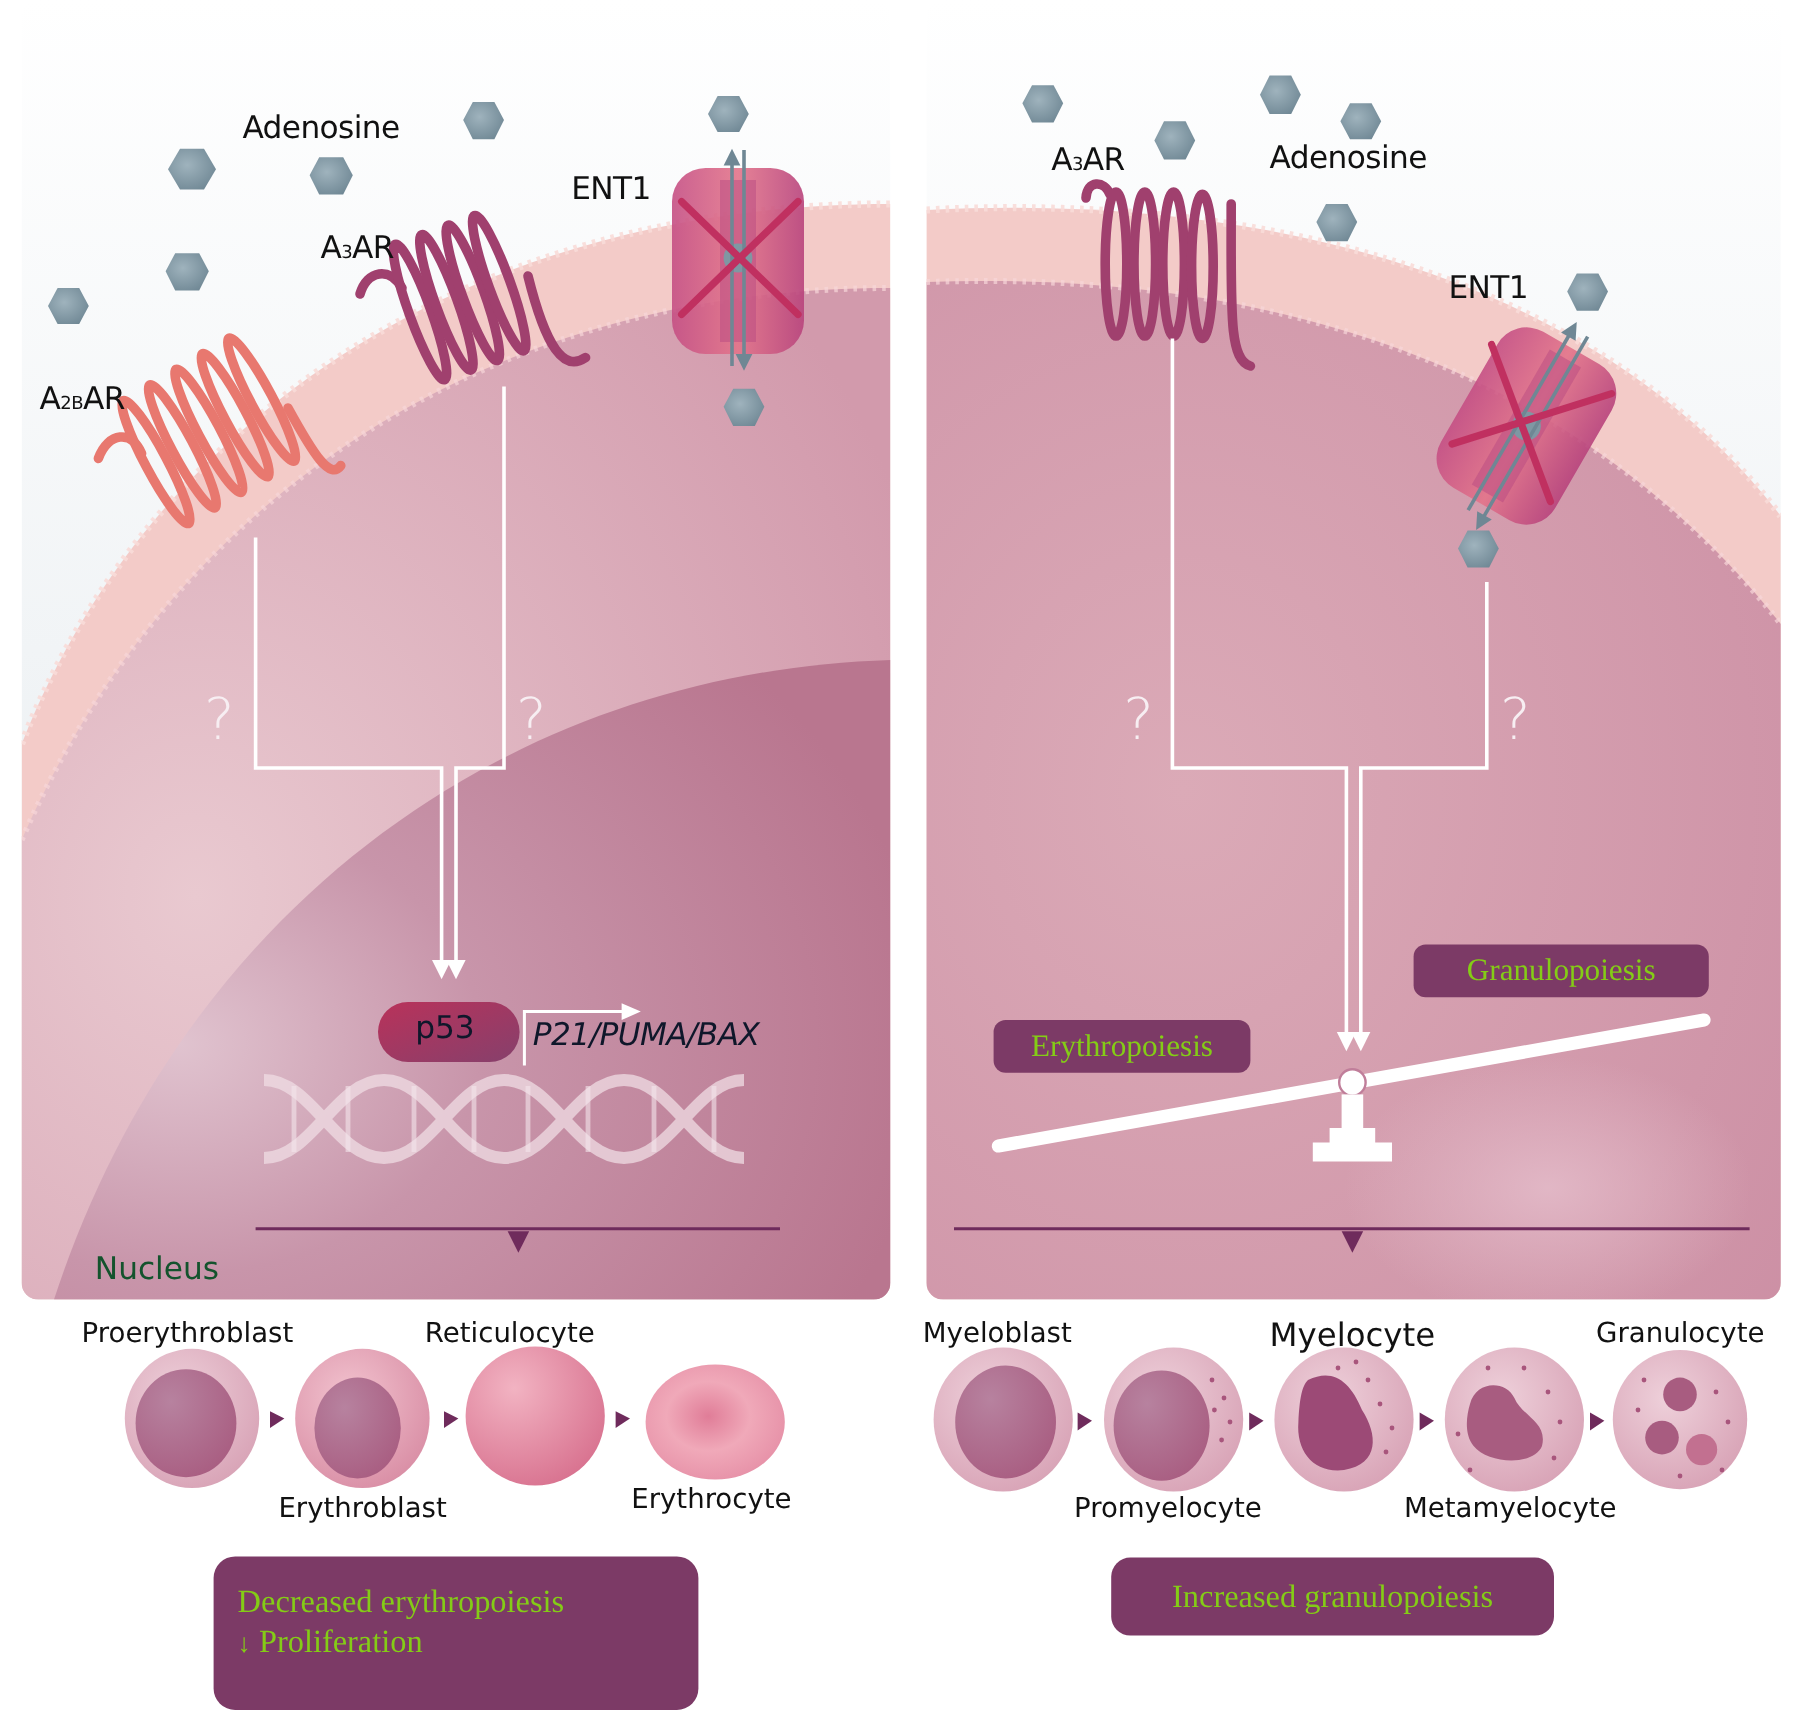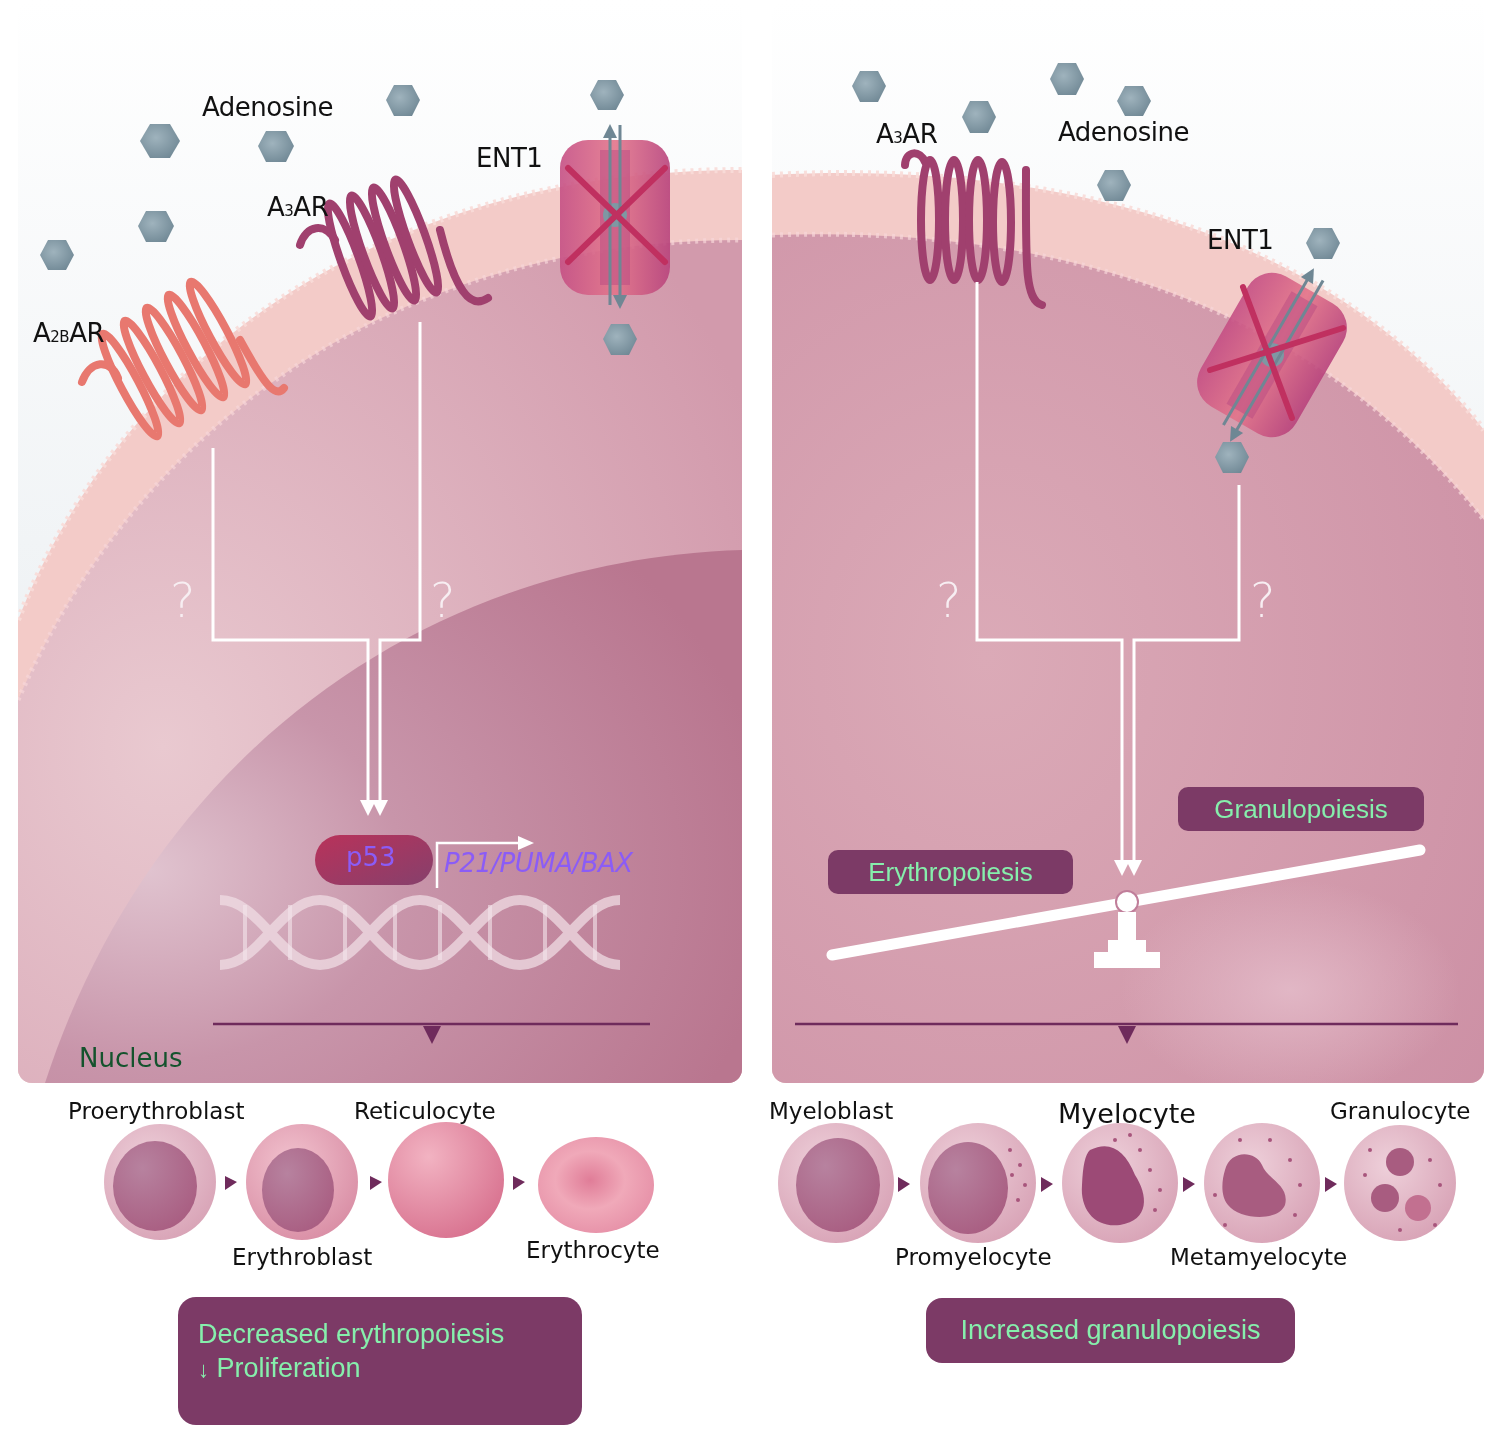--- a/index.html
+++ b/index.html
@@ -1,21 +1,21 @@
 <!DOCTYPE html>
 <html><head>
 <meta charset="utf-8">
 <style>
   html,body{margin:0;padding:0;background:#ffffff;}
   body{width:1506px;height:1445px;position:relative;overflow:hidden;font-family:"DejaVu Sans","Liberation Sans",sans-serif;}
   #stage{position:absolute;left:0;top:0;width:1506px;height:1445px;}
   .lbl{position:absolute;white-space:nowrap;color:#111;font-family:"DejaVu Sans",sans-serif;}
   .lbl-dark{font-size:26px;letter-spacing:-0.5px;}
-  .lbl-white{color:#8b5cf6;}
-  .pill{position:absolute;background:#7c3a66;color:#86efac;border-radius:12px;white-space:nowrap;font-family:Liberation Sans, sans-serif;}
+  .lbl-white{color:#0f172a;}
+  .pill{position:absolute;background:#7c3a66;color:#84cc16;border-radius:12px;white-space:nowrap;font-family:Liberation Serif, serif;}
   .sub{font-size:15px;}
 </style>
 </head>
 <body>
 
 <div id="stage">
 <svg width="1506" height="1445" viewBox="0 0 1506 1445" xmlns="http://www.w3.org/2000/svg">
   <defs>
     <linearGradient id="extraL" x1="0" y1="0" x2="0" y2="1">
       <stop offset="0" stop-color="#ffffff"></stop>
@@ -332,21 +332,21 @@
   <div>Decreased erythropoiesis</div>
   <div><span style="font-size:22px;">↓</span> <span>Proliferation</span></div>
 </div>
 
 
 <div class="lbl lbl-dark" style="left:876px;top:119px;"><span>A</span><span class="sub">3</span><span>AR</span></div>
 <div class="lbl lbl-dark" style="left:1058px;top:117px;">Adenosine</div>
 <div class="lbl lbl-dark" style="left:1207px;top:225px;">ENT1</div>
 <div class="lbl lbl-white" style="left:936px;top:572px;font-size:48px;font-weight:300;color:#f7eef2;">?</div>
 <div class="lbl lbl-white" style="left:1250px;top:572px;font-size:48px;font-weight:300;color:#f7eef2;">?</div>
-<div class="pill" style="left:828px;top:850px;width:245px;height:44px;border-radius:10px;font-size:26px;line-height:44px;text-align:center;">Erythropoiesis</div>
+<div class="pill" style="left:828px;top:850px;width:214px;height:44px;border-radius:10px;font-size:26px;line-height:44px;text-align:center;">Erythropoiesis</div>
 <div class="pill" style="left:1178px;top:787px;width:246px;height:44px;border-radius:10px;font-size:26px;line-height:44px;text-align:center;">Granulopoiesis</div>
 
 
 <div class="lbl" style="left:769px;top:1098px;font-size:23px;">Myeloblast</div>
 <div class="lbl" style="left:895px;top:1244px;font-size:23px;">Promyelocyte</div>
 <div class="lbl" style="left:1058px;top:1098px;font-size:27px;">Myelocyte</div>
 <div class="lbl" style="left:1170px;top:1244px;font-size:23px;">Metamyelocyte</div>
 <div class="lbl" style="left:1330px;top:1098px;font-size:23px;">Granulocyte</div>
 
 <div class="pill" style="left:926px;top:1298px;width:369px;height:65px;border-radius:16px;font-size:27px;line-height:65px;text-align:center;">Increased granulopoiesis</div>

